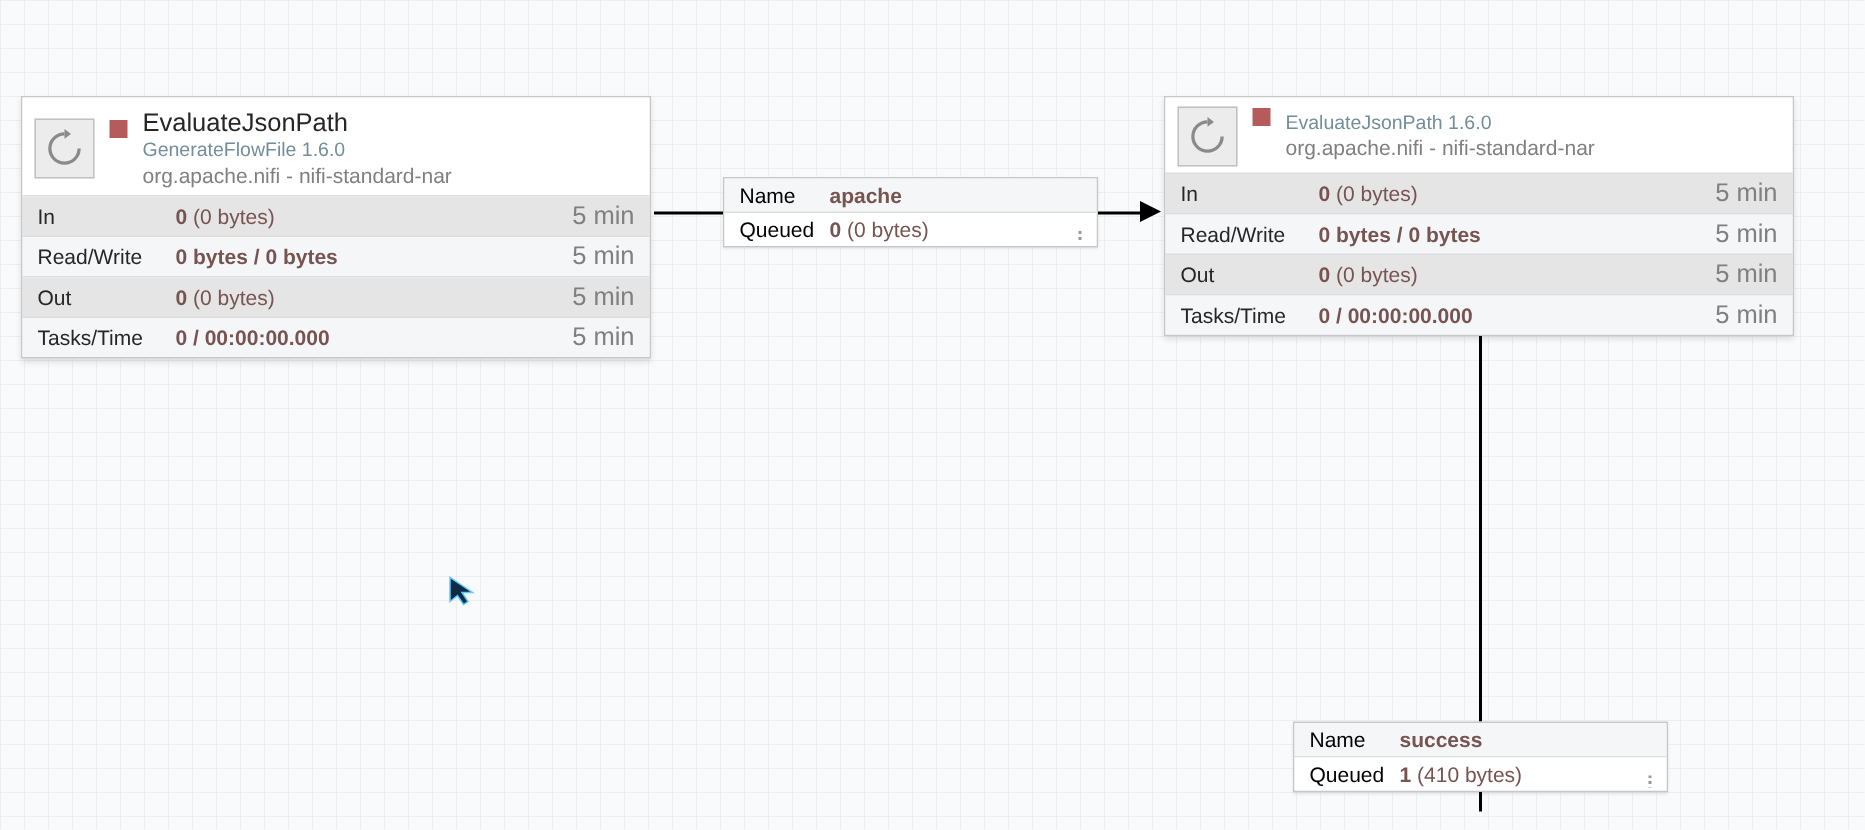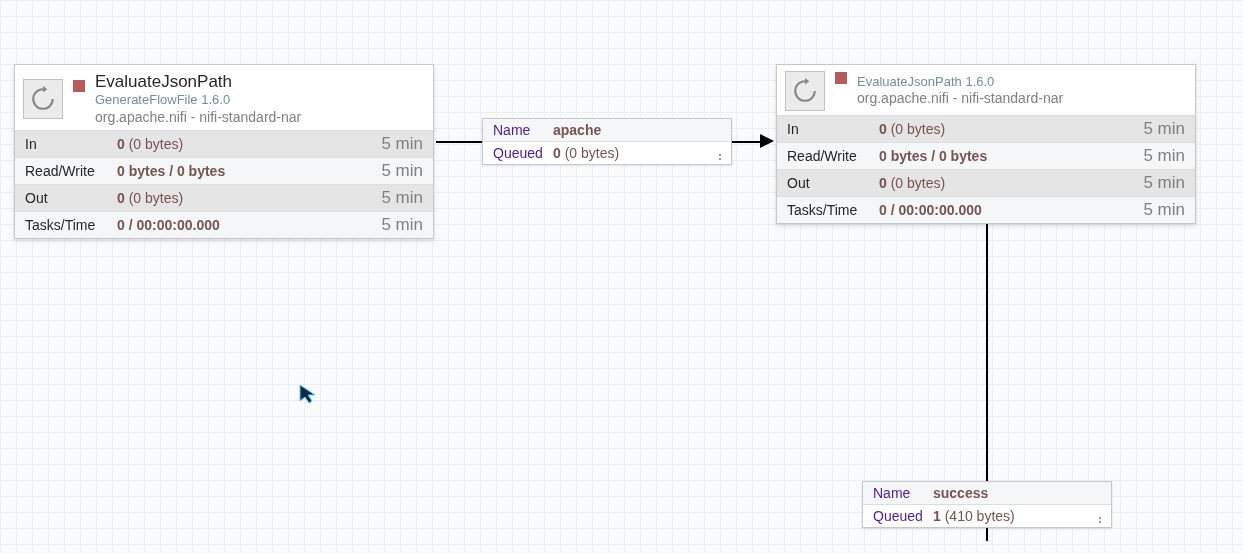--- a/index.html
+++ b/index.html
@@ -103,21 +103,21 @@
     display: flex;
     align-items: center;
     padding: 3px 10px;
     font-size: 14px;
     border-bottom: 1px solid #ddd;
   }
   .conn-row:last-child { border-bottom: none; background: #fff; }
   .conn-row:first-child { background: #f4f6f7; }
   .conn-label {
     width: 60px;
-    color: #4c1d95;
+    color: #000000;
   }
   .conn-value {
     color: #775351;
   }
   .conn-value .bold { font-weight: 700; }
   .conn-back-pressure {
     position: absolute;
     bottom: 2px;
     right: 10px;
     width: 2px;

